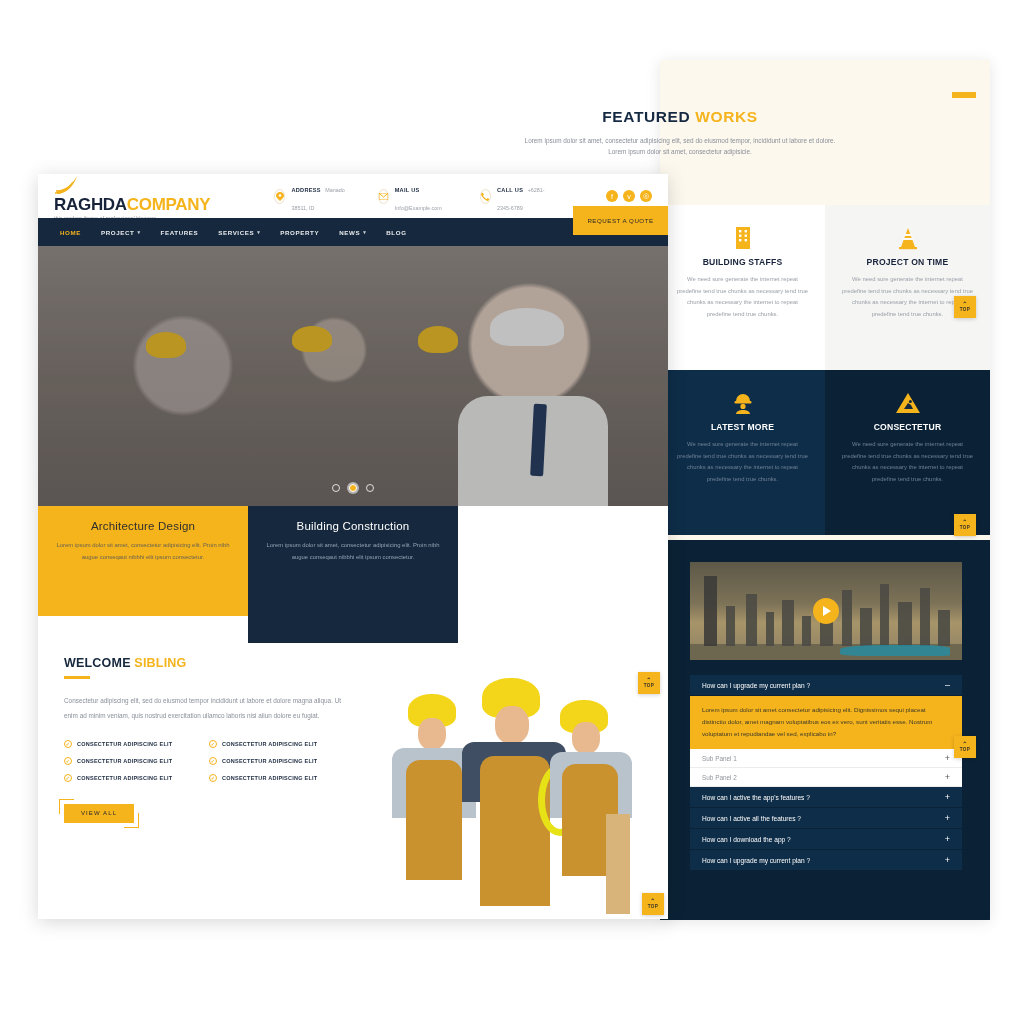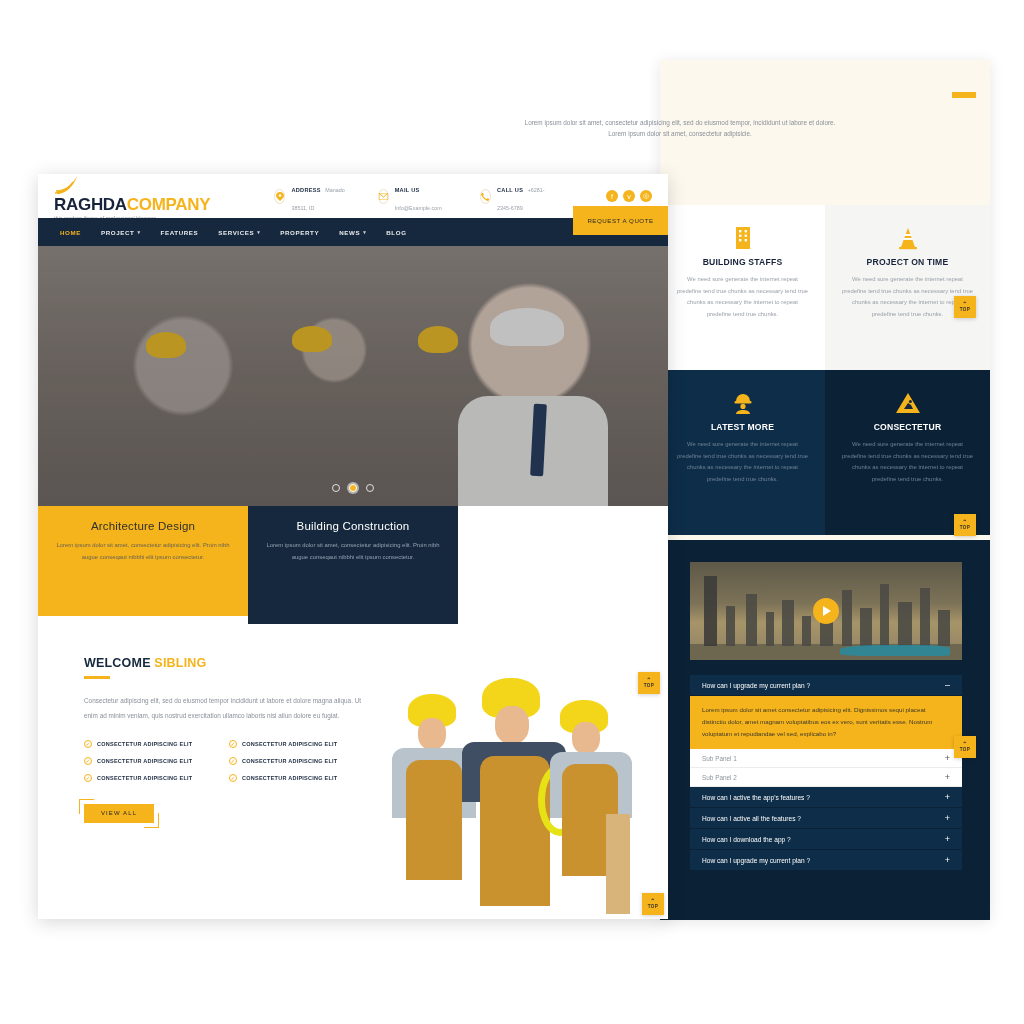--- a/index.html
+++ b/index.html
@@ -184,27 +184,27 @@
   .dot{ width:8px;height:8px;border-radius:50%;border:1px solid rgba(255,255,255,.8);}
   .dot.on{ background:#f5b31c; border-color:#fff; box-shadow:0 0 0 2px rgba(255,255,255,.55);}
 
   
   #svc{ position:relative; height:118px; }
   .card{ position:absolute; top:0; padding:14px 18px; text-align:center; }
   .card h4{ font-size:11.5px; font-weight:normal; letter-spacing:.2px; }
   .card p{ margin-top:7px; font-size:5.9px; line-height:2.05; }
   #card1{ left:0; width:210px; height:110px; background:#f5b31c; }
   #card1 h4{ color:#30302c; } #card1 p{ color:#6a6350; }
-  #card2{ left:210px; width:210px; height:118px; background:#16283d; }
+  #card2{ left:210px; width:210px; height:137px; background:#16283d; }
   #card2 h4{ color:#ffffff; } #card2 p{ color:#93a2b4; }
   #card3{ left:420px; width:210px; height:110px; background:#f5b31c; }
   #card3 h4{ color:#30302c; } #card3 p{ color:#6a6350; }
 
   
-  #welcome{ position:relative; padding:32px 26px 0; height:245px;margin-left:20px; }
+  #welcome{ position:relative; padding:32px 26px 0; height:245px; }
   #welcome h3{ font-size:12.5px; font-weight:bold; color:#16283d; letter-spacing:.2px; }
   #welcome h3 .y{ color:#f5b31c; }
   #welcome .rule{ width:26px; height:2.5px; background:#f5b31c; margin-top:6px; }
   #welcome .lead{ margin-top:14px; font-size:6.4px; line-height:2.35; color:#8a9099; width:280px;}
   #checks{ margin-top:17px; width:290px; display:grid; grid-template-columns:1fr 1fr; row-gap:9px; }
   .chk{ display:flex; align-items:center; gap:5px; font-size:5.5px; font-weight:bold;
         color:#1b2a40; letter-spacing:.25px; }
   .chk .mk{ width:8px;height:8px;border-radius:50%;border:1px solid #f5b31c;color:#f5b31c;
      font-size:5px;display:flex;align-items:center;justify-content:center;}
   #viewall{ margin-top:22px; width:70px; height:19px; background:#f5b31c;
@@ -237,20 +237,24 @@
   #top4{ left:638px; top:672px; }
   #top5{ left:642px; top:893px; }
 </style>
 </head>
 <body>
 
 <div id="back-panel"></div>
 <div class="tiny-dash"></div>
 
 <div class="feat-head">
+  <h2>
+    <span>FEATURED</span>
+    <span class="y">WORKS</span>
+  </h2>
   <p>Lorem ipsum dolor sit amet, consectetur adipisicing elit, sed do eiusmod tempor, incididunt ut labore et dolore. Lorem ipsum dolor sit amet, consectetur adipisicie.</p>
 </div>
 
 <div id="feature-grid">
   <div class="fbox light-a">
     <div class="fico">
       <svg width="20" height="24" viewBox="0 0 20 24">
           <rect x="3" y="1" width="14" height="22" fill="#f5b31c"></rect>
           <g fill="#fff">
             <rect x="6" y="4" width="2.4" height="2.4"></rect>

